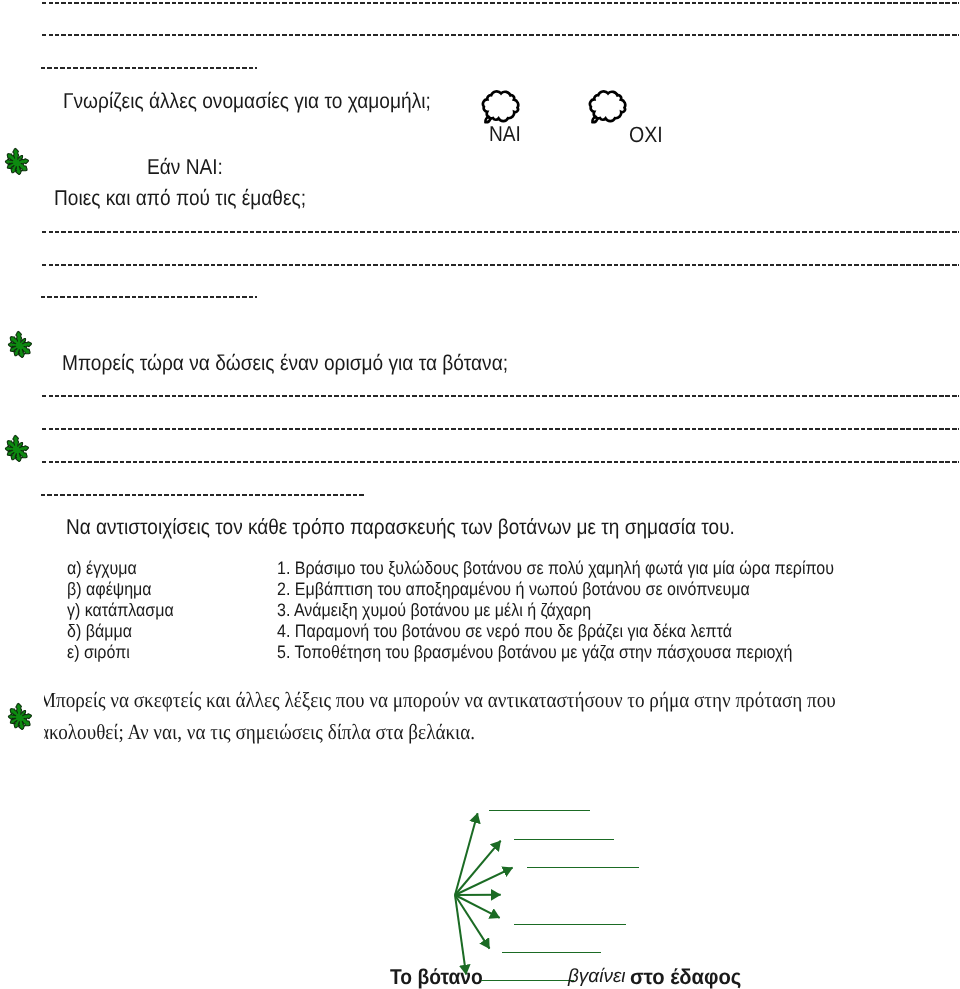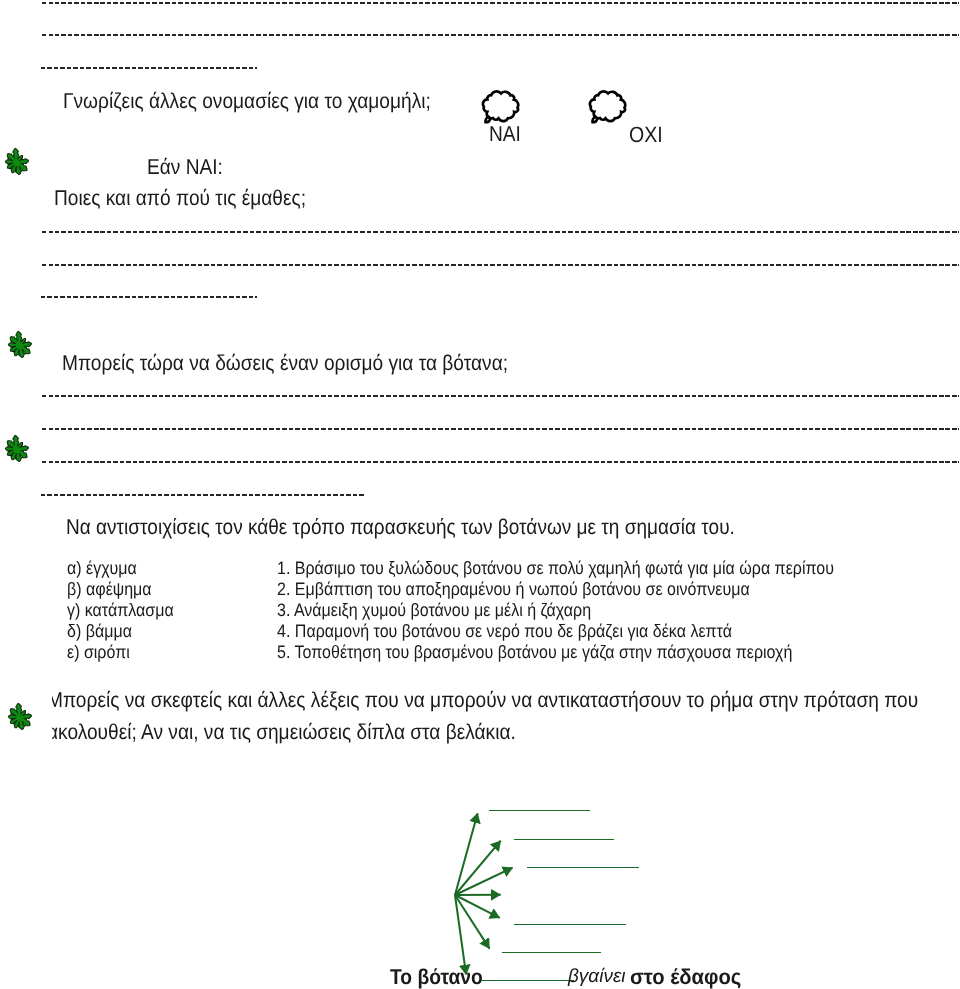--- a/index.html
+++ b/index.html
@@ -59,21 +59,21 @@
 <div class="abs nar" style="left:67px;top:621.85px;font-size:18px;">δ) βάμμα</div>
 <div class="abs nar" style="left:67px;top:642.7px;font-size:18px;">ε) σιρόπι</div>
 <div class="abs nar" style="left:277px;top:559.3px;font-size:18px;">1. Βράσιμο του ξυλώδους βοτάνου σε πολύ χαμηλή φωτά για μία ώρα περίπου</div>
 <div class="abs nar" style="left:277px;top:580.15px;font-size:18px;">2. Εμβάπτιση του αποξηραμένου ή νωπού βοτάνου σε οινόπνευμα</div>
 <div class="abs nar" style="left:277px;top:601px;font-size:18px;">3. Ανάμειξη χυμού βοτάνου με μέλι ή ζάχαρη</div>
 <div class="abs nar" style="left:277px;top:621.85px;font-size:18px;">4. Παραμονή του βοτάνου σε νερό που δε βράζει για δέκα λεπτά</div>
 <div class="abs nar" style="left:277px;top:642.7px;font-size:18px;">5. Τοποθέτηση του βρασμένου βοτάνου με γάζα στην πάσχουσα περιοχή</div>
 <svg class="leaf" style="left:7px;top:702px;" width="27" height="28" viewBox="0 0 100 100">
     <path d="M 50.7 43.0 L 53.9 27.8 L 50.4 20.8 L 53.4 14.4 L 47.6 8.2 L 45.4 5.1 L 41.6 3.3 L 38.4 5.8 L 36.5 9.9 L 32.9 17.0 L 37.5 22.6 L 35.4 30.0 L 39.1 39.4 L 39.1 39.4 L 36.6 32.4 L 29.8 30.0 L 28.4 23.8 L 20.3 23.4 L 16.8 22.8 L 12.8 24.2 L 12.0 28.1 L 13.0 32.3 L 14.6 39.6 L 21.1 40.0 L 24.1 46.6 L 32.3 48.8 L 32.3 48.8 L 26.6 45.2 L 20.4 47.1 L 15.8 43.6 L 9.9 47.6 L 7.1 49.1 L 5.1 52.1 L 6.7 55.1 L 9.7 57.4 L 14.9 61.5 L 19.9 58.4 L 25.6 61.2 L 32.2 58.5 L 32.2 58.5 L 25.7 58.5 L 21.9 63.3 L 16.5 63.1 L 14.0 69.5 L 12.6 72.1 L 12.7 75.6 L 15.6 77.1 L 19.2 77.3 L 25.5 77.6 L 27.7 72.5 L 33.7 71.5 L 37.0 66.5 L 37.0 66.5 L 31.0 71.1 L 30.9 77.5 L 26.1 80.7 L 27.9 87.6 L 28.4 90.8 L 30.6 93.7 L 34.0 93.2 L 37.1 91.1 L 42.7 87.5 L 41.4 81.7 L 46.0 77.2 L 45.6 70.9 L 45.6 70.9 L 42.6 79.4 L 46.7 85.4 L 44.3 91.2 L 50.8 96.2 L 53.3 98.7 L 57.3 99.8 L 60.3 97.1 L 61.8 93.2 L 64.7 86.2 L 59.6 82.1 L 60.9 75.0 L 56.4 69.7 L 56.4 69.7 L 59.5 77.7 L 66.7 79.8 L 68.6 86.2 L 77.1 86.0 L 80.8 86.3 L 84.8 84.6 L 85.4 80.4 L 84.1 76.2 L 81.8 68.7 L 75.0 68.7 L 71.4 62.1 L 63.2 59.3 L 63.2 59.3 L 70.1 60.6 L 75.9 57.3 L 81.4 59.9 L 86.6 54.5 L 89.2 52.4 L 90.6 48.9 L 88.3 46.1 L 84.7 44.4 L 78.5 41.4 L 74.0 45.6 L 67.5 43.9 L 58.0 48.9 L 58.0 48.9 L 62.2 45.7 L 63.9 41.2 L 68.0 39.6 L 68.5 34.5 L 68.9 32.1 L 68.2 29.7 L 65.8 29.5 L 63.2 30.5 L 58.6 32.0 L 57.9 36.5 L 53.7 38.9 L 50.7 43.0 Z" fill="#0d8a10" stroke="#0c2d0c" stroke-width="4" stroke-linejoin="round"></path>
   </svg>
-<div class="clip" style="left:52px;top:690px;width:884px;height:66px;">
+<div class="clip" style="left:44px;top:690px;width:884px;height:66px;font-family:Liberation Serif, serif;">
     <div class="abs nar" style="left:-5px;top:0px;font-size:21.5px;">Μπορείς να σκεφτείς και άλλες λέξεις που να μπορούν να αντικαταστήσουν το ρήμα στην πρόταση που</div>
     <div class="abs nar" style="left:-5px;top:32px;font-size:21.5px;">ακολουθεί; Αν ναι, να τις σημειώσεις δίπλα στα βελάκια.</div>
   </div>
 <svg style="position:absolute;left:440px;top:790px;overflow:visible;" width="240" height="199" viewBox="0 0 240 199">
 <defs>
   <marker id="ah" viewBox="0 0 10 11.6" refX="9.6" refY="5.8" markerWidth="5.1" markerHeight="5.9" orient="auto">
     <path d="M 0 0 L 10 5.8 L 0 11.6 z" fill="#1b6b24"></path>
   </marker>
 </defs>
 <g stroke="#1b6b24" stroke-width="2" fill="none" marker-end="url(#ah)">

